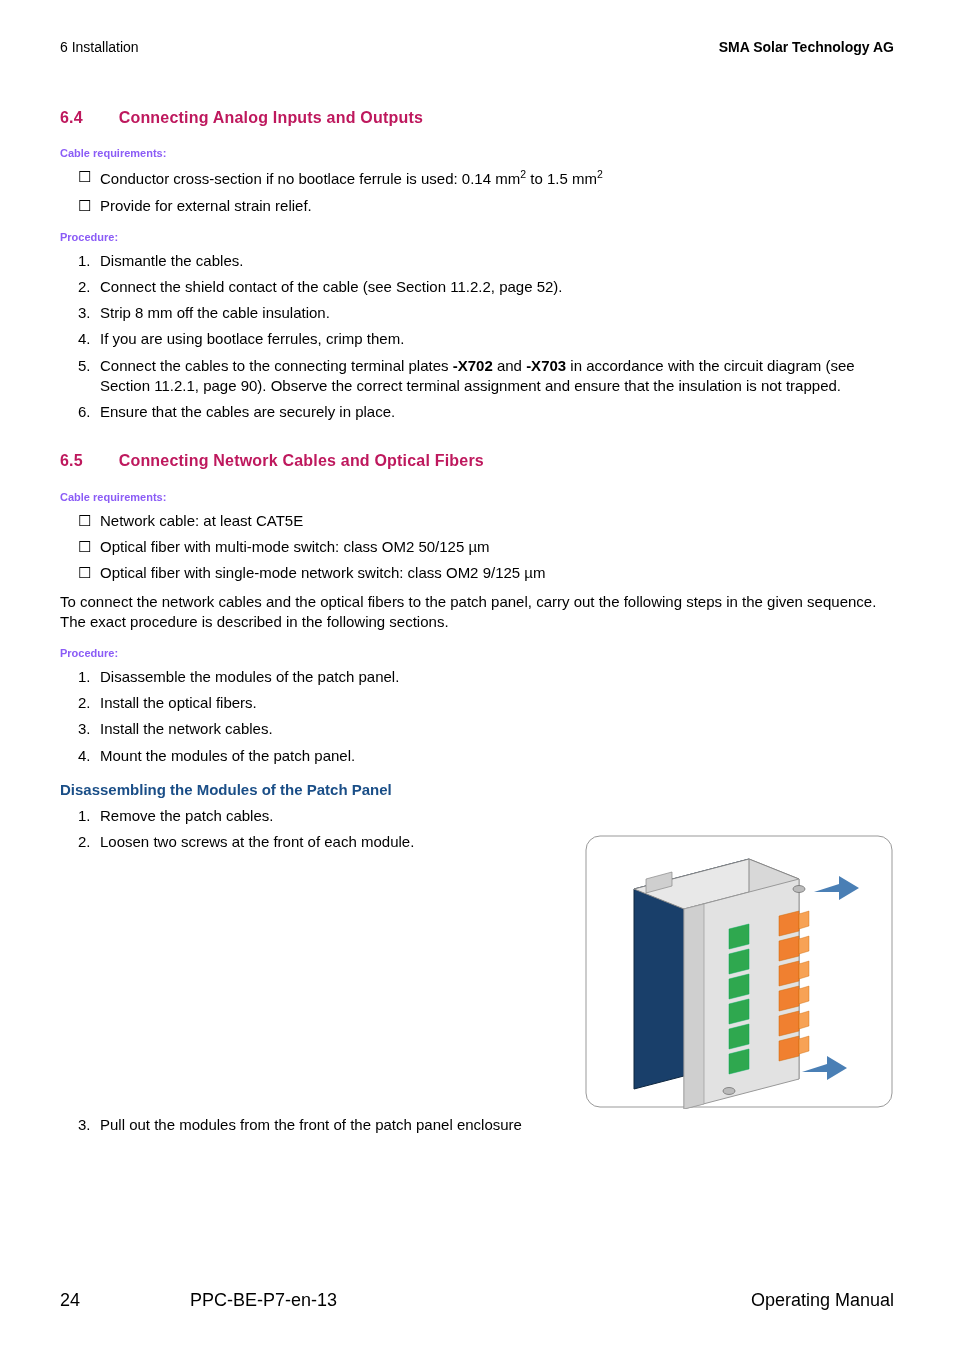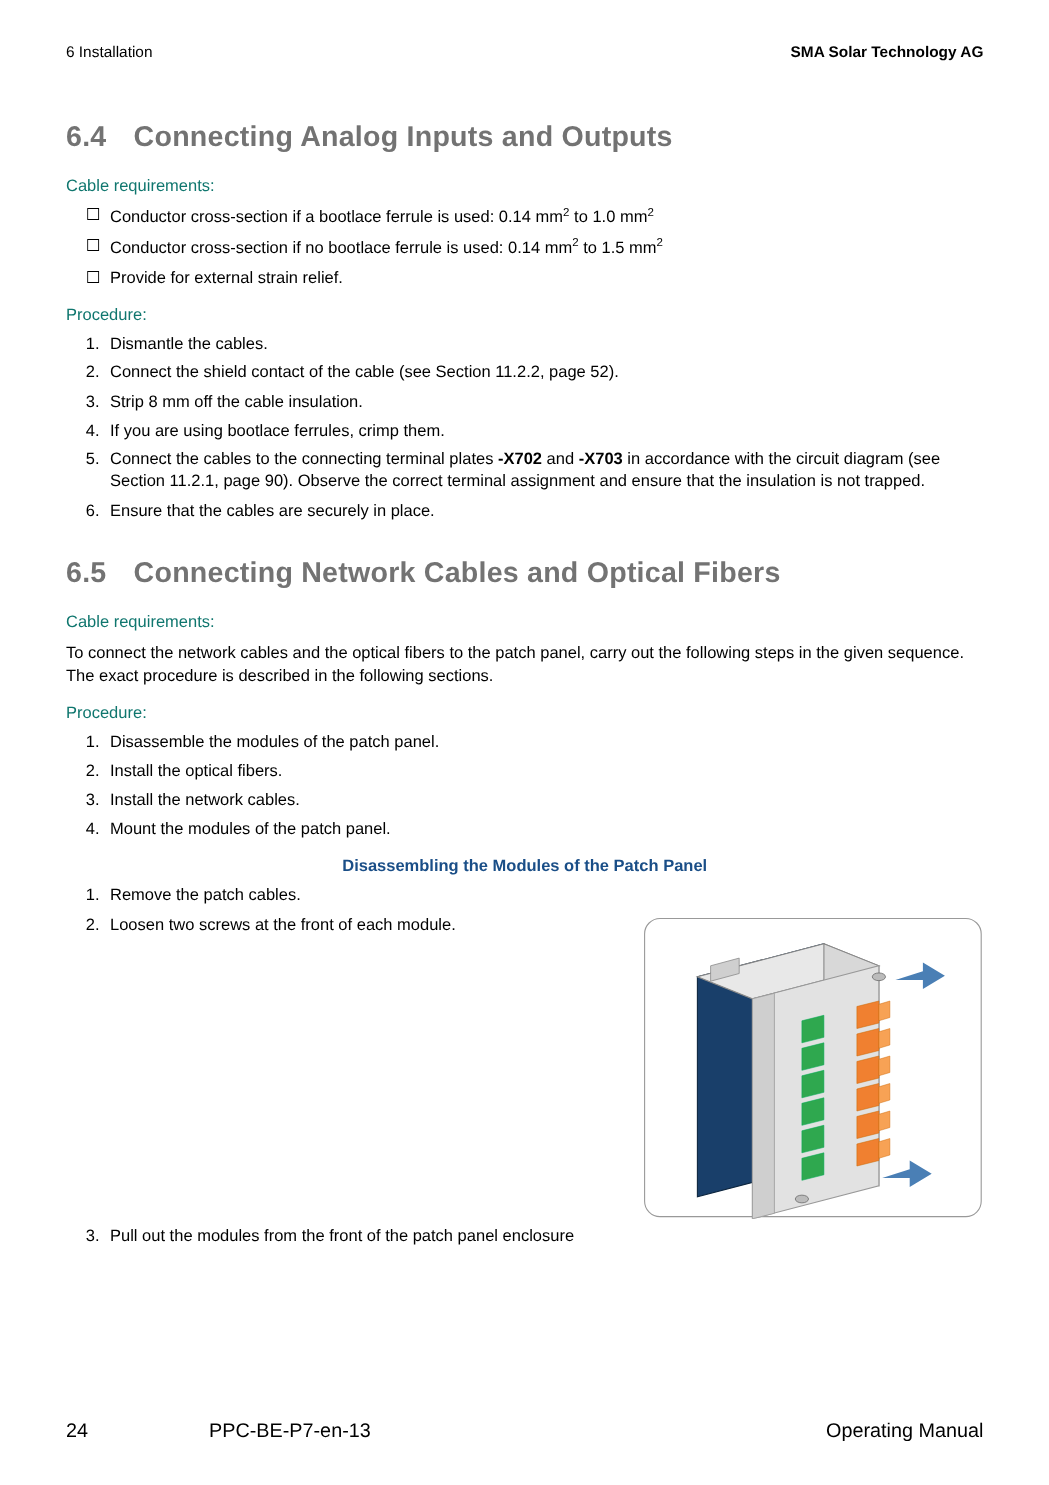--- a/index.html
+++ b/index.html
@@ -15,41 +15,40 @@
     line-height: 1.35;
   }
   .header-row {
     display: flex;
     justify-content: space-between;
     font-size: 14px;
     margin-bottom: 50px;
   }
   .header-right { font-weight: 700; }
   h2 {
-    color: #737373;
-    font-size: 26px;
+    color: #be185d;
+    font-size: 16px;
     font-weight: 700;
     margin-bottom: 18px;
     letter-spacing: 0.2px;
   }
   h2 .secnum { display: inline-block; min-width: 54px; }
   .subhead {
-    font-weight: 400;
-    font-size: 15px;
+    font-weight: 700;
+    font-size: 11px;
     margin-top: 14px;
     margin-bottom: 6px;
-    color: #0f766e;
+    color: #8b5cf6;
   }
   .subhead-black {
     font-weight: 700;
     font-size: 15px;
     margin-top: 14px;
     margin-bottom: 6px;
     color: #1a4e87;
-    text-align: center;
   }
   ul.checklist, ol.numlist {
     list-style: none;
     padding-left: 18px;
   }
   ul.checklist li {
     position: relative;
     padding-left: 22px;
     margin-bottom: 6px;
   }
@@ -108,23 +107,20 @@
 </div>
 
 <div class="section-block">
   <h2>
     <span class="secnum">6.4</span>
     <span>Connecting Analog Inputs and Outputs</span>
   </h2>
 
   <div class="subhead">Cable requirements:</div>
   <ul class="checklist">
-    <li>
-      <span>Conductor cross-section if a bootlace ferrule is used: 0.14 mm</span><sup>2</sup><span> to 1.0 mm</span><sup>2</sup>
-    </li>
     <li>
       <span>Conductor cross-section if no bootlace ferrule is used: 0.14 mm</span><sup>2</sup><span> to 1.5 mm</span><sup>2</sup>
     </li>
   </ul>
 
   <ul class="checklist">
     <li>Provide for external strain relief.</li>
   </ul>
 
   <div class="subhead">Procedure:</div>
@@ -140,20 +136,25 @@
   </ol>
 </div>
 
 <div class="section-block">
   <h2>
     <span class="secnum">6.5</span>
     <span>Connecting Network Cables and Optical Fibers</span>
   </h2>
 
   <div class="subhead">Cable requirements:</div>
+  <ul class="checklist">
+    <li>Network cable: at least CAT5E</li>
+    <li>Optical fiber with multi-mode switch: class OM2 50/125 µm</li>
+    <li>Optical fiber with single-mode network switch: class OM2 9/125 µm</li>
+  </ul>
 
   <p class="para">To connect the network cables and the optical fibers to the patch panel, carry out the following steps in the given sequence. The exact procedure is described in the following sections.</p>
 
   <div class="subhead">Procedure:</div>
   <ol class="numlist">
     <li>Disassemble the modules of the patch panel.</li>
     <li>Install the optical fibers.</li>
     <li>Install the network cables.</li>
     <li>Mount the modules of the patch panel.</li>
   </ol>

